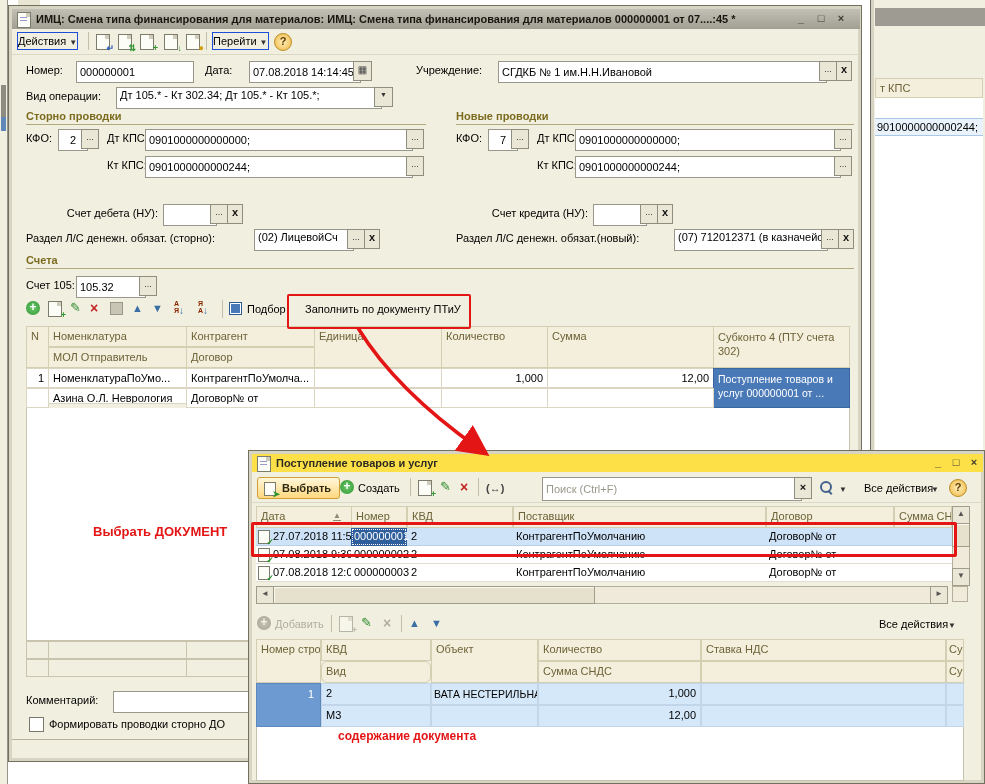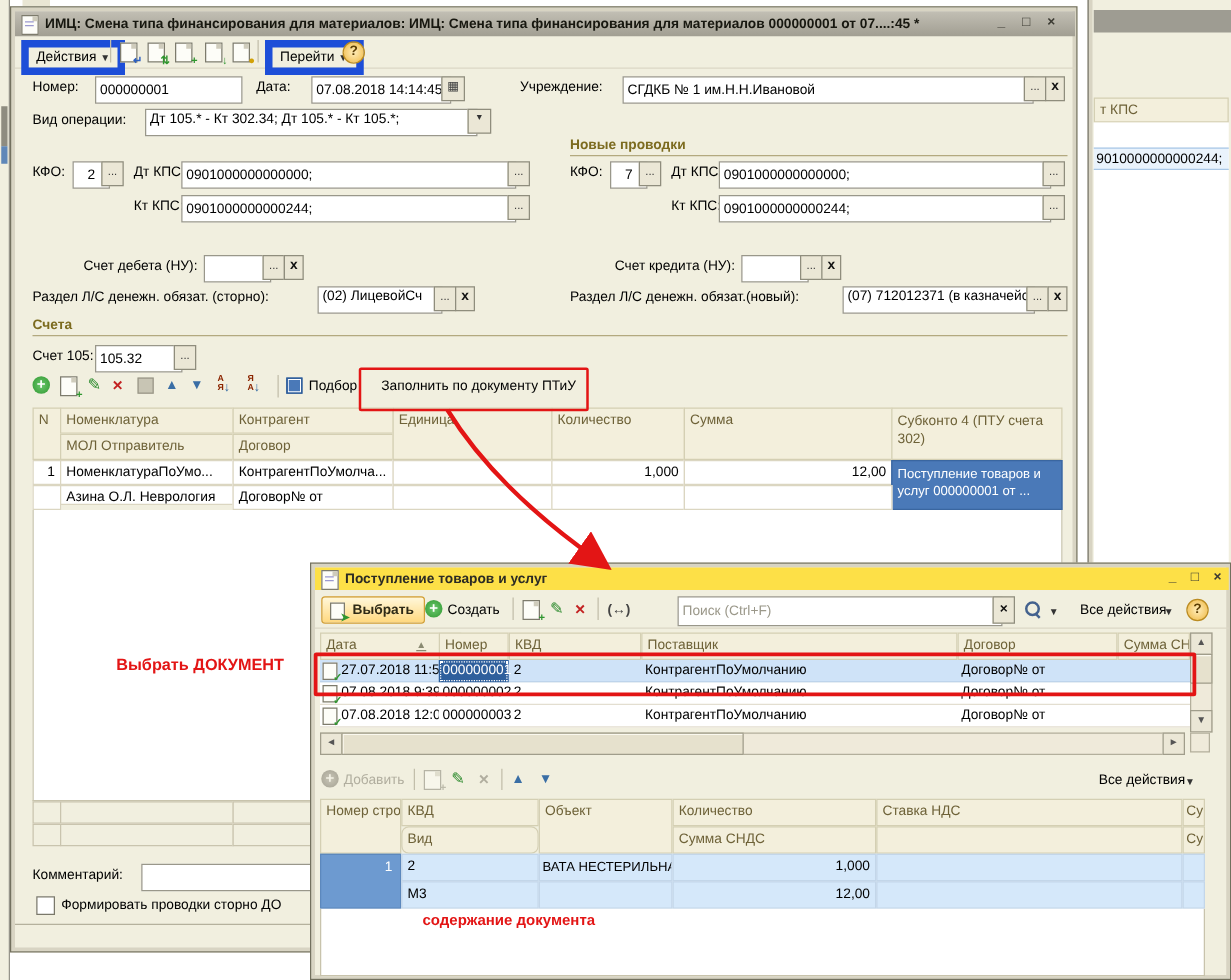--- a/index.html
+++ b/index.html
@@ -11,21 +11,21 @@
   .wbtn{position:absolute;width:16px;height:14px;text-align:center;font-weight:bold;font-size:11px;line-height:13px;color:#3c3b33;cursor:default;}
   .lbl{position:absolute;font-size:11px;color:#000;white-space:nowrap;}
   .grp{position:absolute;font-weight:bold;font-size:11px;color:#7c6b1f;border-bottom:1px solid #b3a97f;padding-bottom:2px;white-space:nowrap;}
   .inp{position:absolute;background:#fff;border:1px solid #99978a;font-size:11px;padding:1px 3px;white-space:nowrap;overflow:hidden;color:#000;font-family:"Liberation Sans",sans-serif;}
   .inp::placeholder{color:#9b988a;}
   .b3{position:absolute;background:#ebe7d6;border:1px solid #8f8d7d;font-size:9px;line-height:14px;text-align:center;color:#333;}
   .bx{position:absolute;background:#ebe7d6;border:1px solid #8f8d7d;font-size:11px;line-height:14px;text-align:center;color:#111;font-weight:bold;}
   .hc{position:absolute;box-sizing:border-box;background:#f3efdc;border:1px solid #d4cfb3;color:#6e6238;font-size:11px;padding:3px 4px;white-space:nowrap;overflow:hidden;}
   .dc{position:absolute;box-sizing:border-box;background:#fff;border:1px solid #dbd6c1;font-size:11px;padding:3px 4px;white-space:nowrap;overflow:hidden;color:#000;}
   .rnum{text-align:right;}
-  .tbtn{position:absolute;font-size:11px;color:#000;background:transparent;border:6px solid #1d4ed8;padding:2px 6px;white-space:nowrap;}
+  .tbtn{position:absolute;font-size:11px;color:#000;background:transparent;border:1px solid #1d4ed8;padding:2px 0;white-space:nowrap;}
   .caret{font-size:8px;color:#333;margin-left:3px;}
   .sep{position:absolute;width:1px;background:#c2beaa;}
   .docico{position:absolute;width:12px;height:14px;background:#fdfdf8;border:1px solid #7d7b6c;}
   .docico .fold{position:absolute;right:0;top:0;width:4px;height:4px;background:#cfccbc;}
   .docico .ln{position:absolute;left:2px;height:1px;background:#9b99d0;width:7px;}
   .badge{position:absolute;right:-5px;bottom:-4px;font-size:9px;font-weight:bold;line-height:9px;}
   .plus{position:absolute;width:14px;height:14px;border-radius:50%;background:radial-gradient(#6cc96e,#2f962f);color:#fff;font-size:12px;line-height:13px;text-align:center;font-weight:bold;}
   .plusgray{background:radial-gradient(#c9c6b7,#a3a092);color:#f2f0e4;}
   .pencil{position:absolute;color:#2e8b2e;font-size:13px;line-height:14px;}
   .delx{position:absolute;color:#c32222;font-size:14px;font-weight:bold;line-height:14px;}
@@ -110,20 +110,21 @@
     <div class="cal" style="left:344px;top:55px;width:17px;height:18px;">▦</div>
     <div class="lbl" style="left:407px;top:58px;">Учреждение:</div>
     <input class="inp" style="left: 489px; top: 55px; width: 321px; height: 18px;" value="СГДКБ № 1 им.Н.Н.Ивановой">
     <div class="b3" style="left:810px;top:55px;width:16px;height:18px;">...</div>
     <div class="bx" style="left:827px;top:55px;width:14px;height:18px;">x</div>
 
     <div class="lbl" style="left:17px;top:84px;">Вид операции:</div>
     <div class="inp" style="left:107px;top:81px;width:258px;height:18px;">Дт 105.* - Кт 302.34; Дт 105.* - Кт 105.*;</div>
     <div class="b3" style="left:365px;top:81px;width:17px;height:18px;font-size:7px;">▼</div>
 
+    <div class="grp" style="left:17px;top:104px;width:400px;">Сторно проводки</div>
     <div class="grp" style="left:447px;top:104px;width:398px;">Новые проводки</div>
 
     <div class="lbl" style="left:17px;top:126px;">КФО:</div>
     <input class="inp" style="left: 49px; top: 123px; width: 22px; height: 18px; text-align: center;" value="2">
     <div class="b3" style="left:72px;top:123px;width:16px;height:18px;">...</div>
     <div class="lbl" style="left:98px;top:126px;">Дт КПС:</div>
     <input class="inp" style="left: 136px; top: 123px; width: 260px; height: 18px;" value="0901000000000000;">
     <div class="b3" style="left:397px;top:123px;width:16px;height:18px;">...</div>
 
     <div class="lbl" style="left:447px;top:126px;">КФО:</div>

